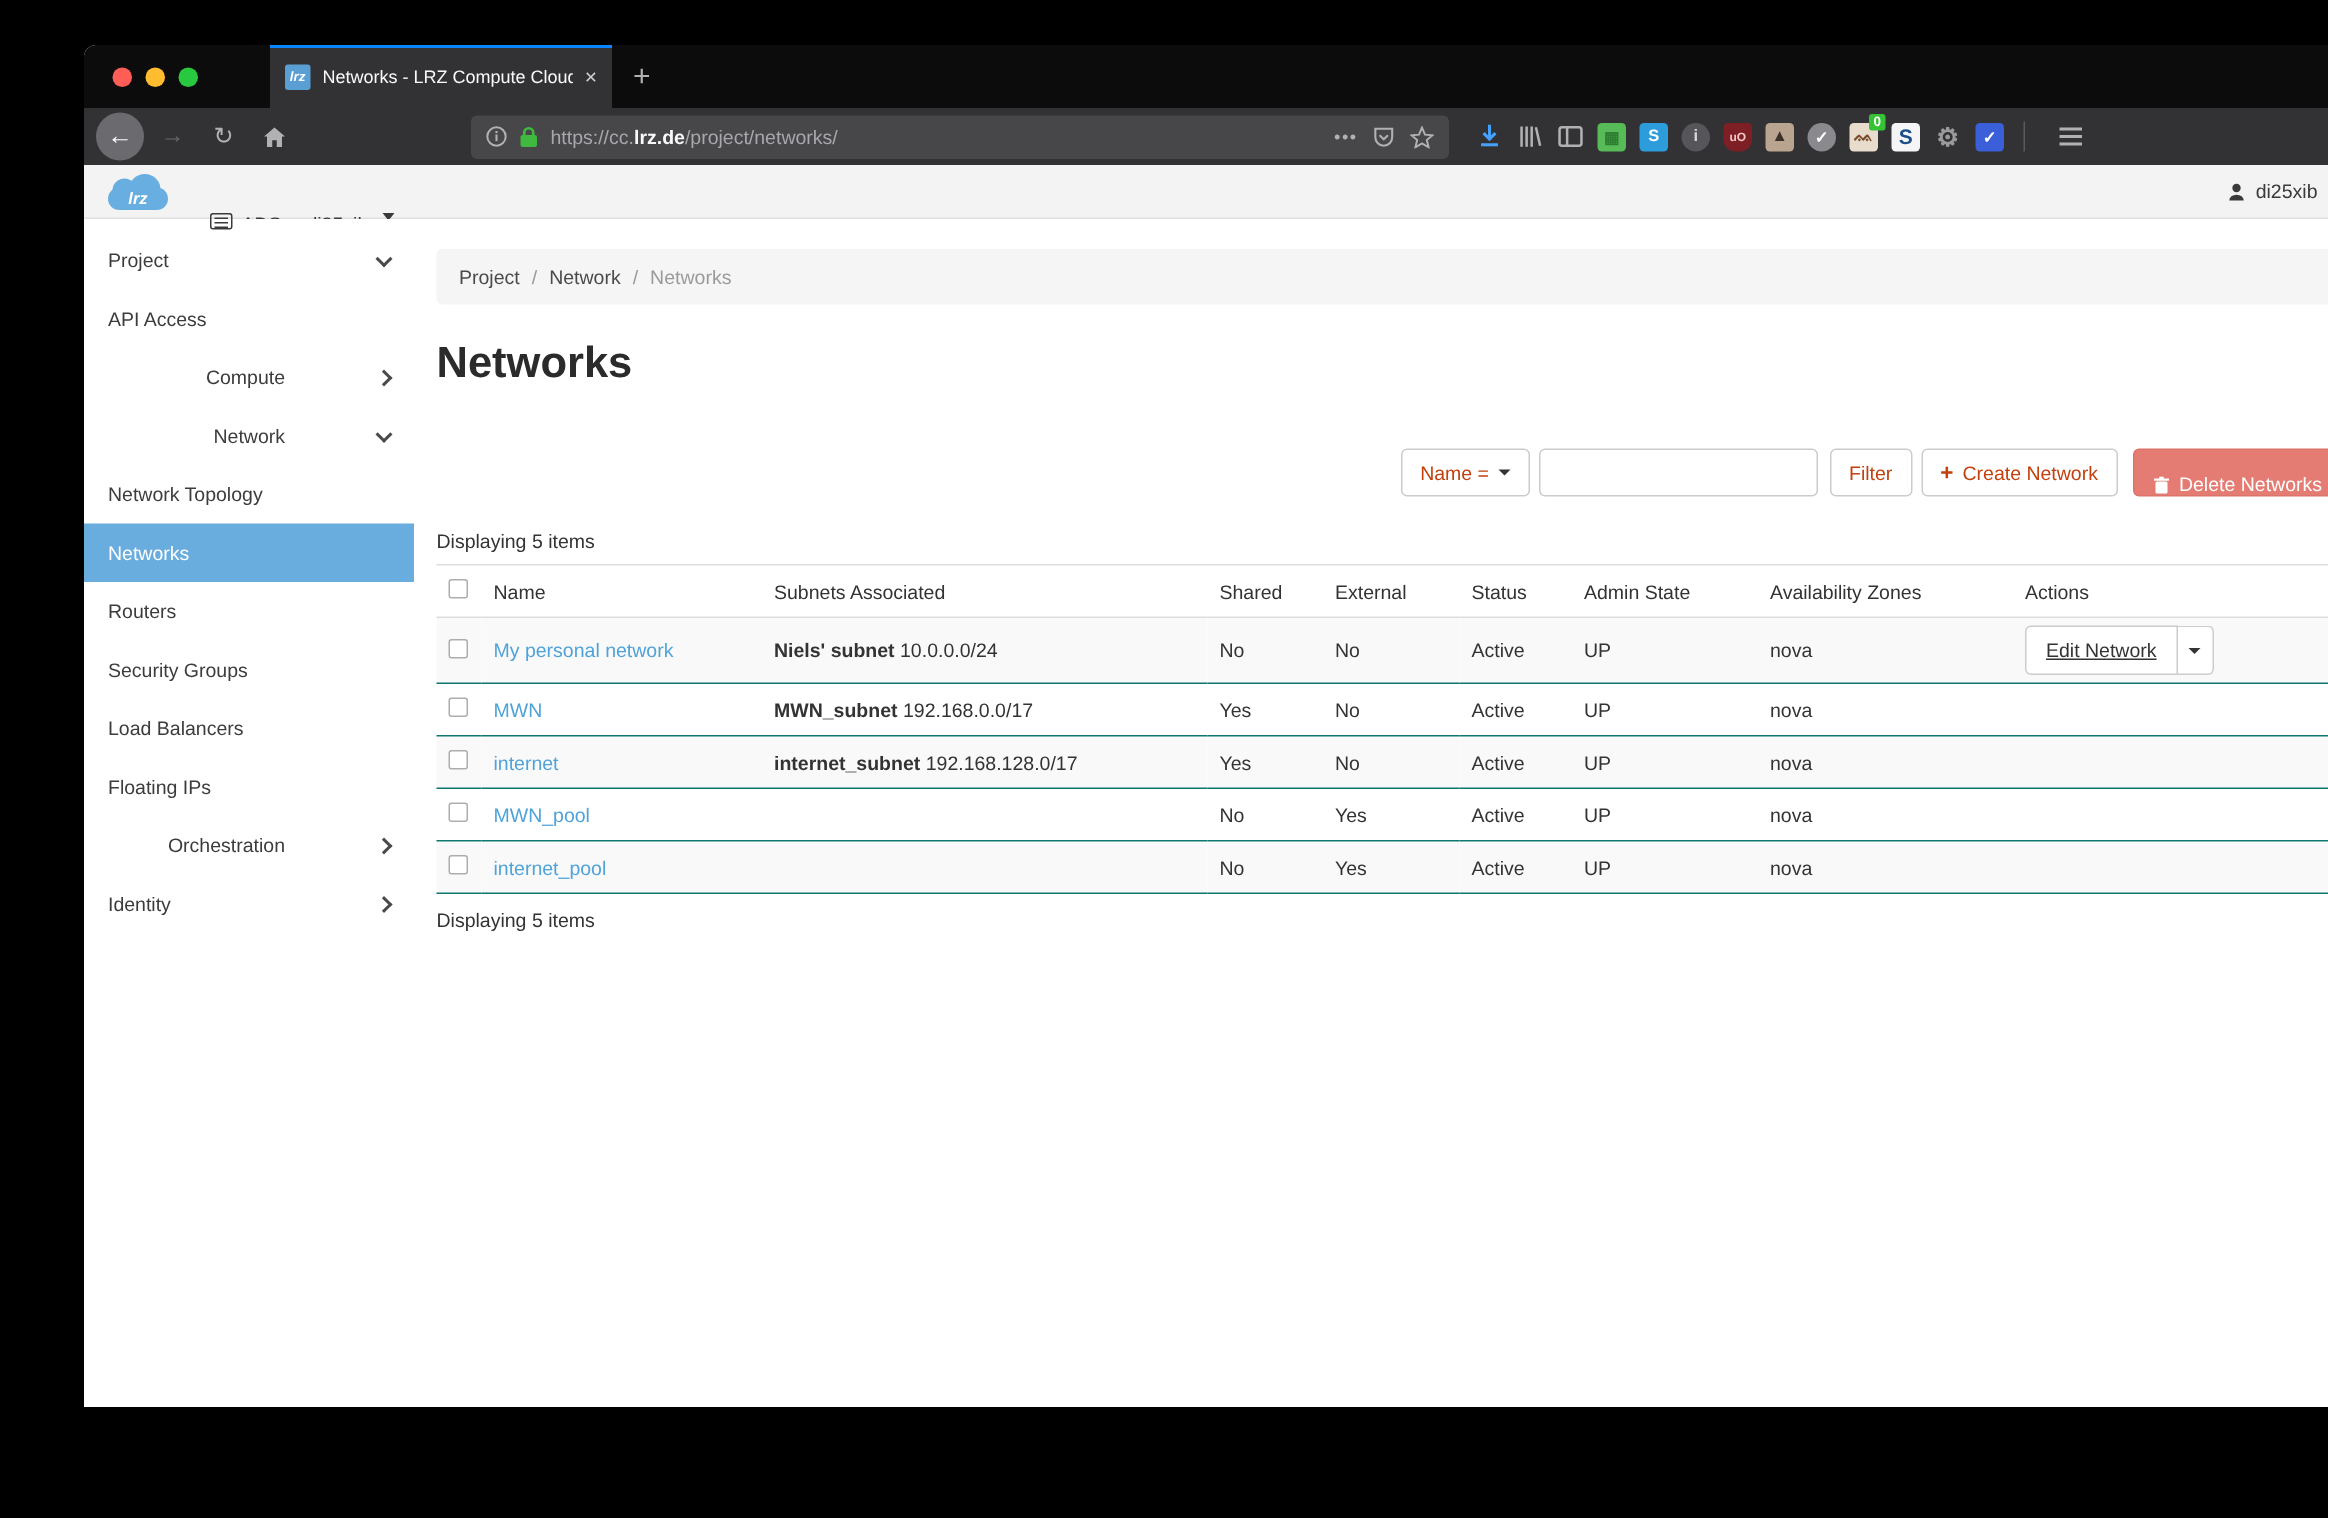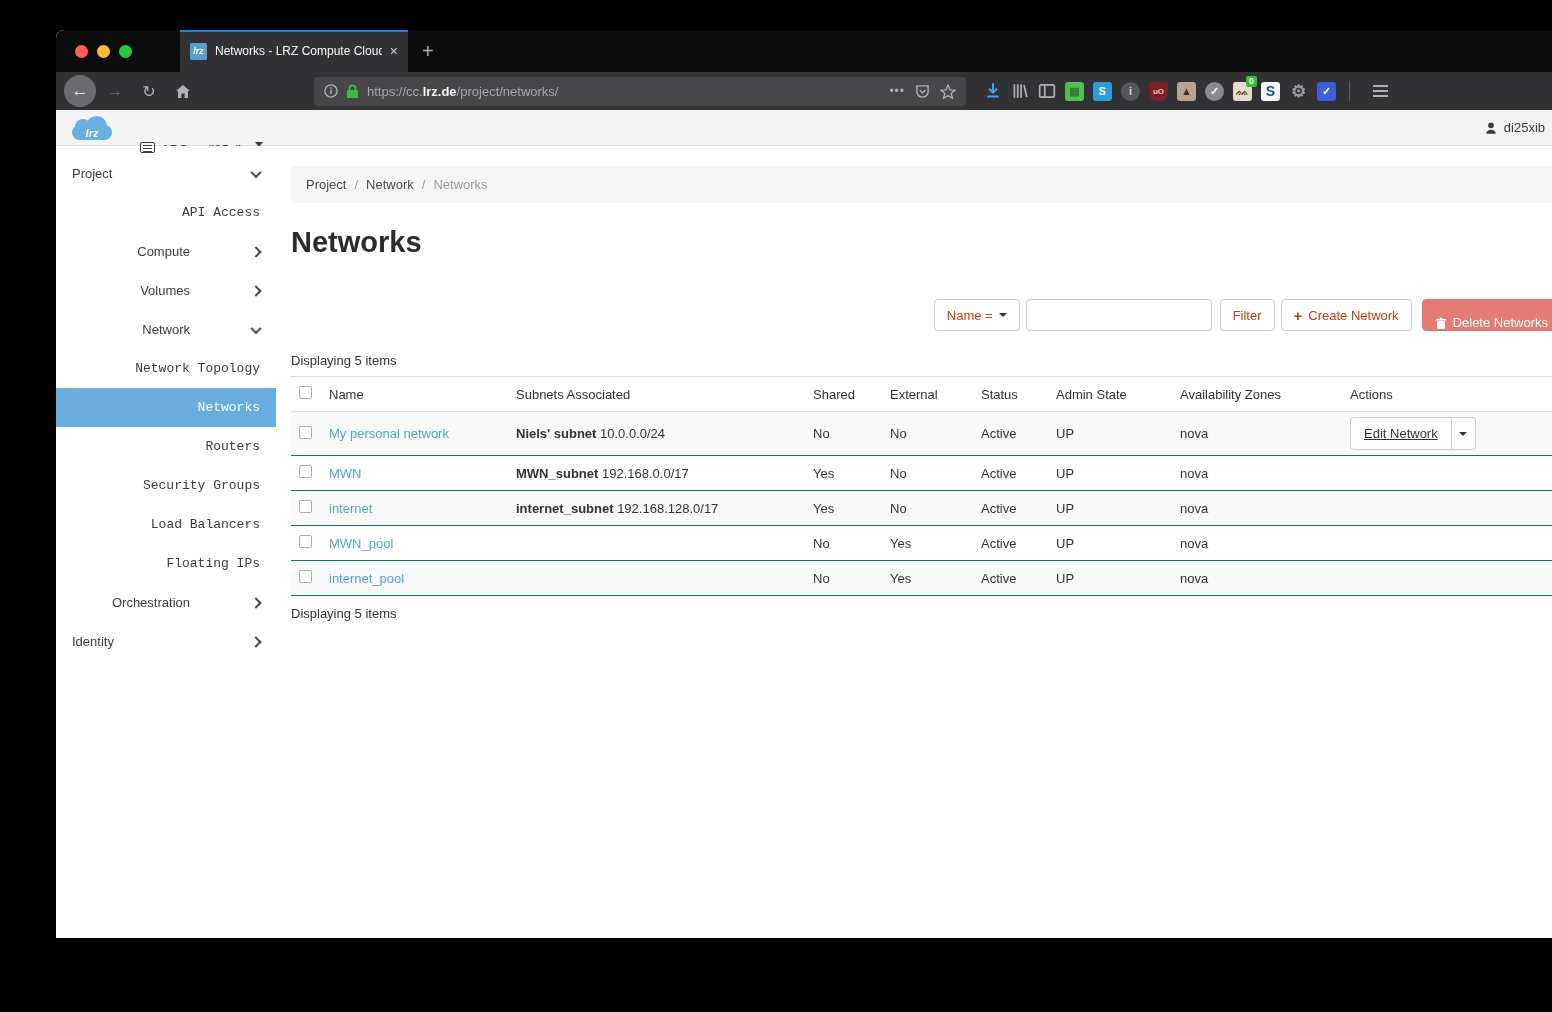--- a/index.html
+++ b/index.html
@@ -48,21 +48,21 @@
   .caret-dn { display:inline-block; width:0; height:0; border-left:4px solid transparent; border-right:4px solid transparent; border-top:5px solid #3a3a3a; margin-left:3px; }
   .user-area { margin-left:auto; display:flex; align-items:center; gap:6px; }
 
   
   .bodyrow { flex:1; display:flex; overflow:hidden; background:#fff; }
   .sidebar { flex:0 0 220px; padding-top:8px; }
   .sideitem { height:39px; display:flex; align-items:center; font-size:13px; color:#3c3c3c; padding:0 16px; cursor:pointer; }
   .sideitem .lbl { flex:1; }
   .lvl1 .lbl { text-align:left; }
   .lvl2 .lbl { text-align:right; padding-right:62px; }
-  .lvl3 .lbl { text-align:right; padding-right:0;font-family:Liberation Mono, monospace; }
+  .lvl3 .lbl { padding-right:0; }
   .sideitem.selected { background:#69acde; color:#fff; }
   .chev { width:8px; height:8px; border-right:2px solid #4a4a4a; border-bottom:2px solid #4a4a4a; display:inline-block; flex:0 0 auto; }
   .chev.down { transform:rotate(45deg) translate(-1px,-1px); }
   .chev.right { transform:rotate(-45deg); }
 
   .main { flex:1; overflow:hidden; }
   .breadcrumb { margin:20px 15px 0 15px; background:#f5f5f5; border-radius:4px; height:37px; display:flex; align-items:center; padding:0 15px; font-size:13px; color:#4a4a4a; gap:8px; }
   .breadcrumb .sep { color:#9a9a9a; }
   .breadcrumb .current { color:#9a9a9a; }
   .pagetitle { font-size:29px; font-weight:bold; color:#2b2b2b; margin:23px 15px 0 15px; }
@@ -212,24 +212,20 @@
             <span class="chev down"></span>
           </div>
         <div class="sideitem lvl3">
             <span class="lbl">API Access</span>
           </div>
         <div class="sideitem lvl2">
             <span class="lbl">Compute</span>
             <span class="chev right"></span>
           </div>
         <div class="sideitem lvl2">
-            <span class="lbl">Volumes</span>
-            <span class="chev right"></span>
-          </div>
-        <div class="sideitem lvl2">
             <span class="lbl">Network</span>
             <span class="chev down"></span>
           </div>
         <div class="sideitem lvl3">
             <span class="lbl">Network Topology</span>
           </div>
         <div class="sideitem lvl3 selected">
             <span class="lbl">Networks</span>
           </div>
         <div class="sideitem lvl3">

